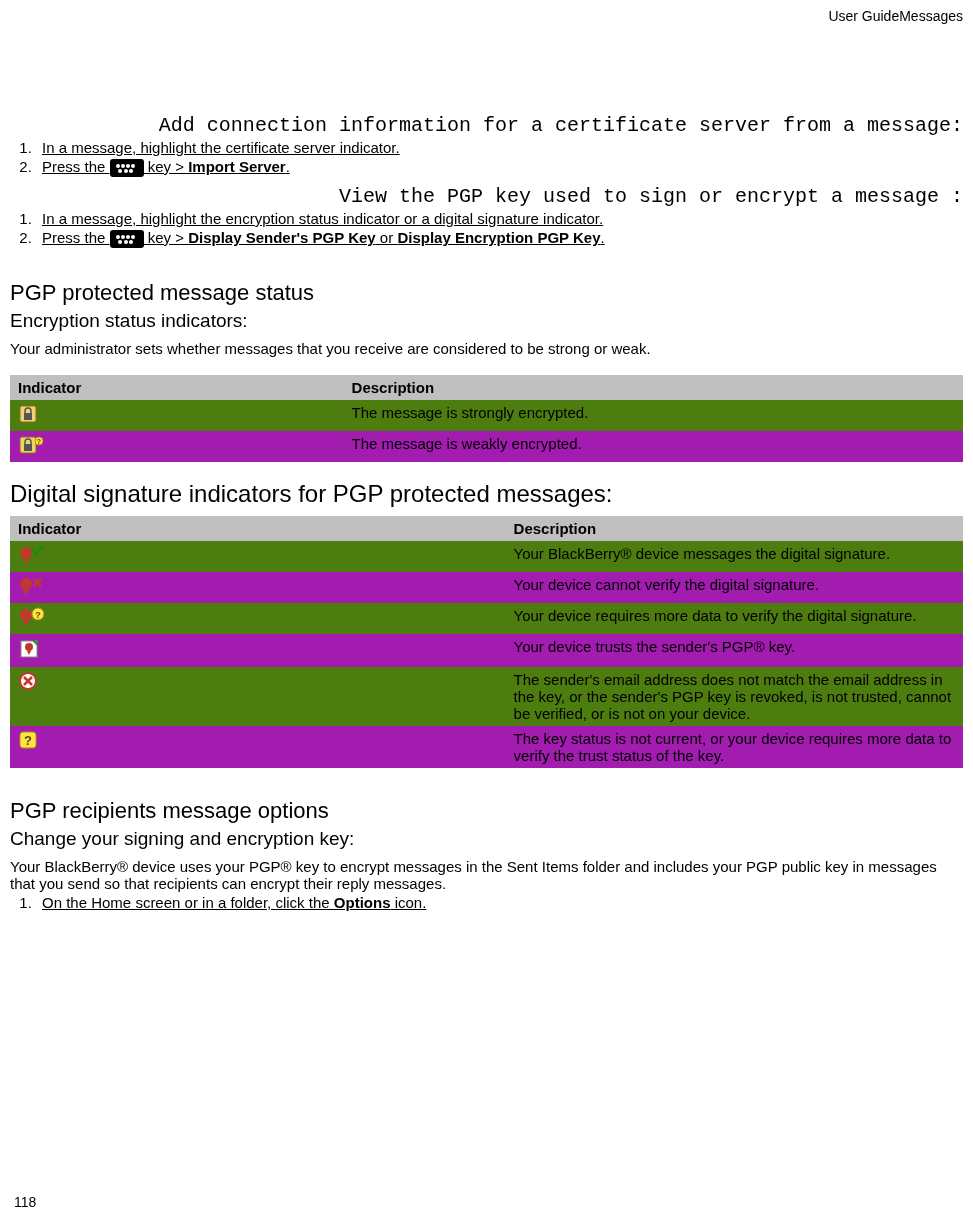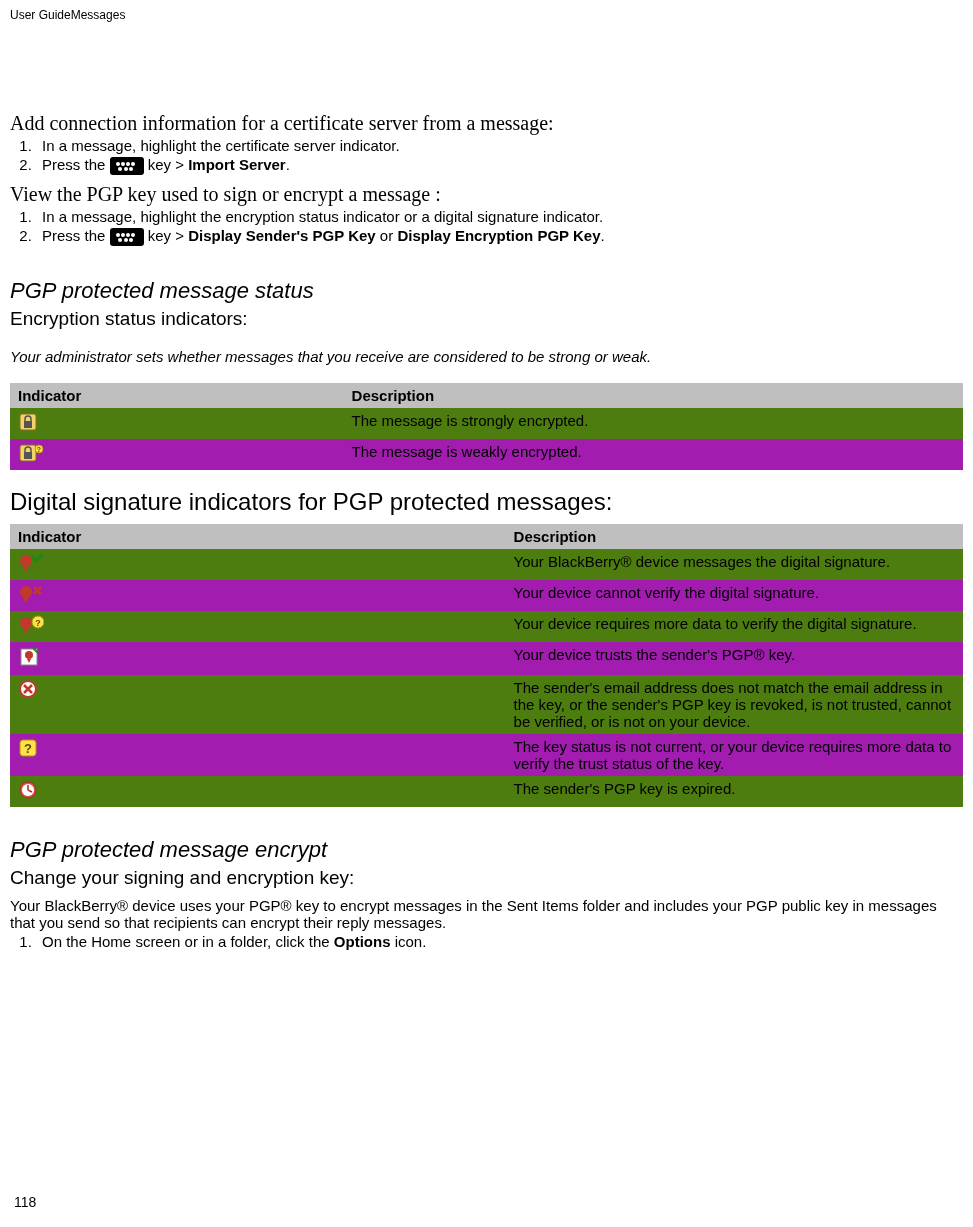--- a/index.html
+++ b/index.html
@@ -6,46 +6,47 @@
     font-family: "Segoe UI", Tahoma, sans-serif;
     color: #000;
     margin: 0;
     padding: 8px 10px;
     width: 973px;
     box-sizing: border-box;
     font-size: 15px;
   }
   .header-row {
     display: flex;
-    justify-content: flex-start;
-    font-size: 12px;
+    justify-content: flex-end;
+    font-size: 14px;
     margin-bottom: 90px;
   }
   h2.topic {
-    font-family: Liberation Serif, serif;
+    font-family: Liberation Mono, monospace;
     font-weight: normal;
     font-size: 20px;
     margin: 6px 0 2px 0;
+    text-align: right;
   }
   h2.section {
     font-family: "Trebuchet MS", "Segoe UI", sans-serif;
     font-weight: normal;
     font-size: 22px;
     margin: 30px 0 0 0;
-    font-style: italic;
   }
   h3.sub {
     font-family: "Trebuchet MS", "Segoe UI", sans-serif;
     font-weight: normal;
     font-size: 19px;
     margin: 4px 0 8px 0;
   }
   ol {
     margin: 2px 0 4px 0;
     padding-left: 26px;
+    text-decoration: underline;
   }
   ol li {
     padding: 0 0 2px 6px;
   }
   .bb-key {
     display: inline-block;
     width: 34px;
     height: 18px;
     background: #000;
     border-radius: 3px;
@@ -56,22 +57,21 @@
     content: "";
     position: absolute;
     left: 6px; top: 5px;
     width: 4px; height: 4px;
     background: #fff;
     border-radius: 50%;
     box-shadow: 5px 0 0 #fff, 10px 0 0 #fff, 15px 0 0 #fff,
                 2px 5px 0 #fff, 8px 5px 0 #fff, 13px 5px 0 #fff;
   }
   p.body {
-    margin: 18px 0 18px 0;
-    font-style: italic;
+    margin: 8px 0 18px 0;
   }
   table.ind {
     width: 100%;
     border-collapse: collapse;
     margin-bottom: 18px;
   }
   table.ind th {
     background: #bfbfbf;
     text-align: left;
     font-weight: bold;
@@ -220,34 +220,24 @@
   </tr>
   <tr class="even">
     <td><span class="icon">
       <svg width="20" height="20">
                 <rect x="2" y="2" width="16" height="16" rx="3" fill="#ffe24a" stroke="#b89300"></rect>
                 <text x="10" y="15" font-size="13" text-anchor="middle" fill="#5a4a00" font-weight="bold">?</text>
               </svg>
     </span></td>
     <td>The key status is not current, or your device requires more data to verify the trust status of the key.</td>
   </tr>
-  <tr class="odd">
-    <td><span class="icon">
-      <svg width="20" height="20">
-                <circle cx="10" cy="10" r="8" fill="#d9534f" stroke="#a03028"></circle>
-                <circle cx="10" cy="10" r="6" fill="#fff"></circle>
-                <path d="M10 10V5M10 10l4 2" stroke="#a03028" stroke-width="1.5"></path>
-              </svg>
-    </span></td>
-    <td>The sender's PGP key is expired.</td>
-  </tr>
 </tbody>
     </table>
 
-<h2 class="section">PGP protected message encrypt</h2>
+<h2 class="section">PGP recipients message options</h2>
 <h3 class="sub">Change your signing and encryption key:</h3>
 <div style="margin:0 0 2px 0;">Your BlackBerry® device uses your PGP® key to encrypt messages in the Sent Items folder and includes your PGP public key in messages that you send so that recipients can encrypt their reply messages.</div>
 <ol>
   <li>
     <span>On the Home screen or in a folder, click the </span><b>Options</b><span> icon.</span>
   </li>
 </ol>
 
 <div class="page-num">118</div>
 

